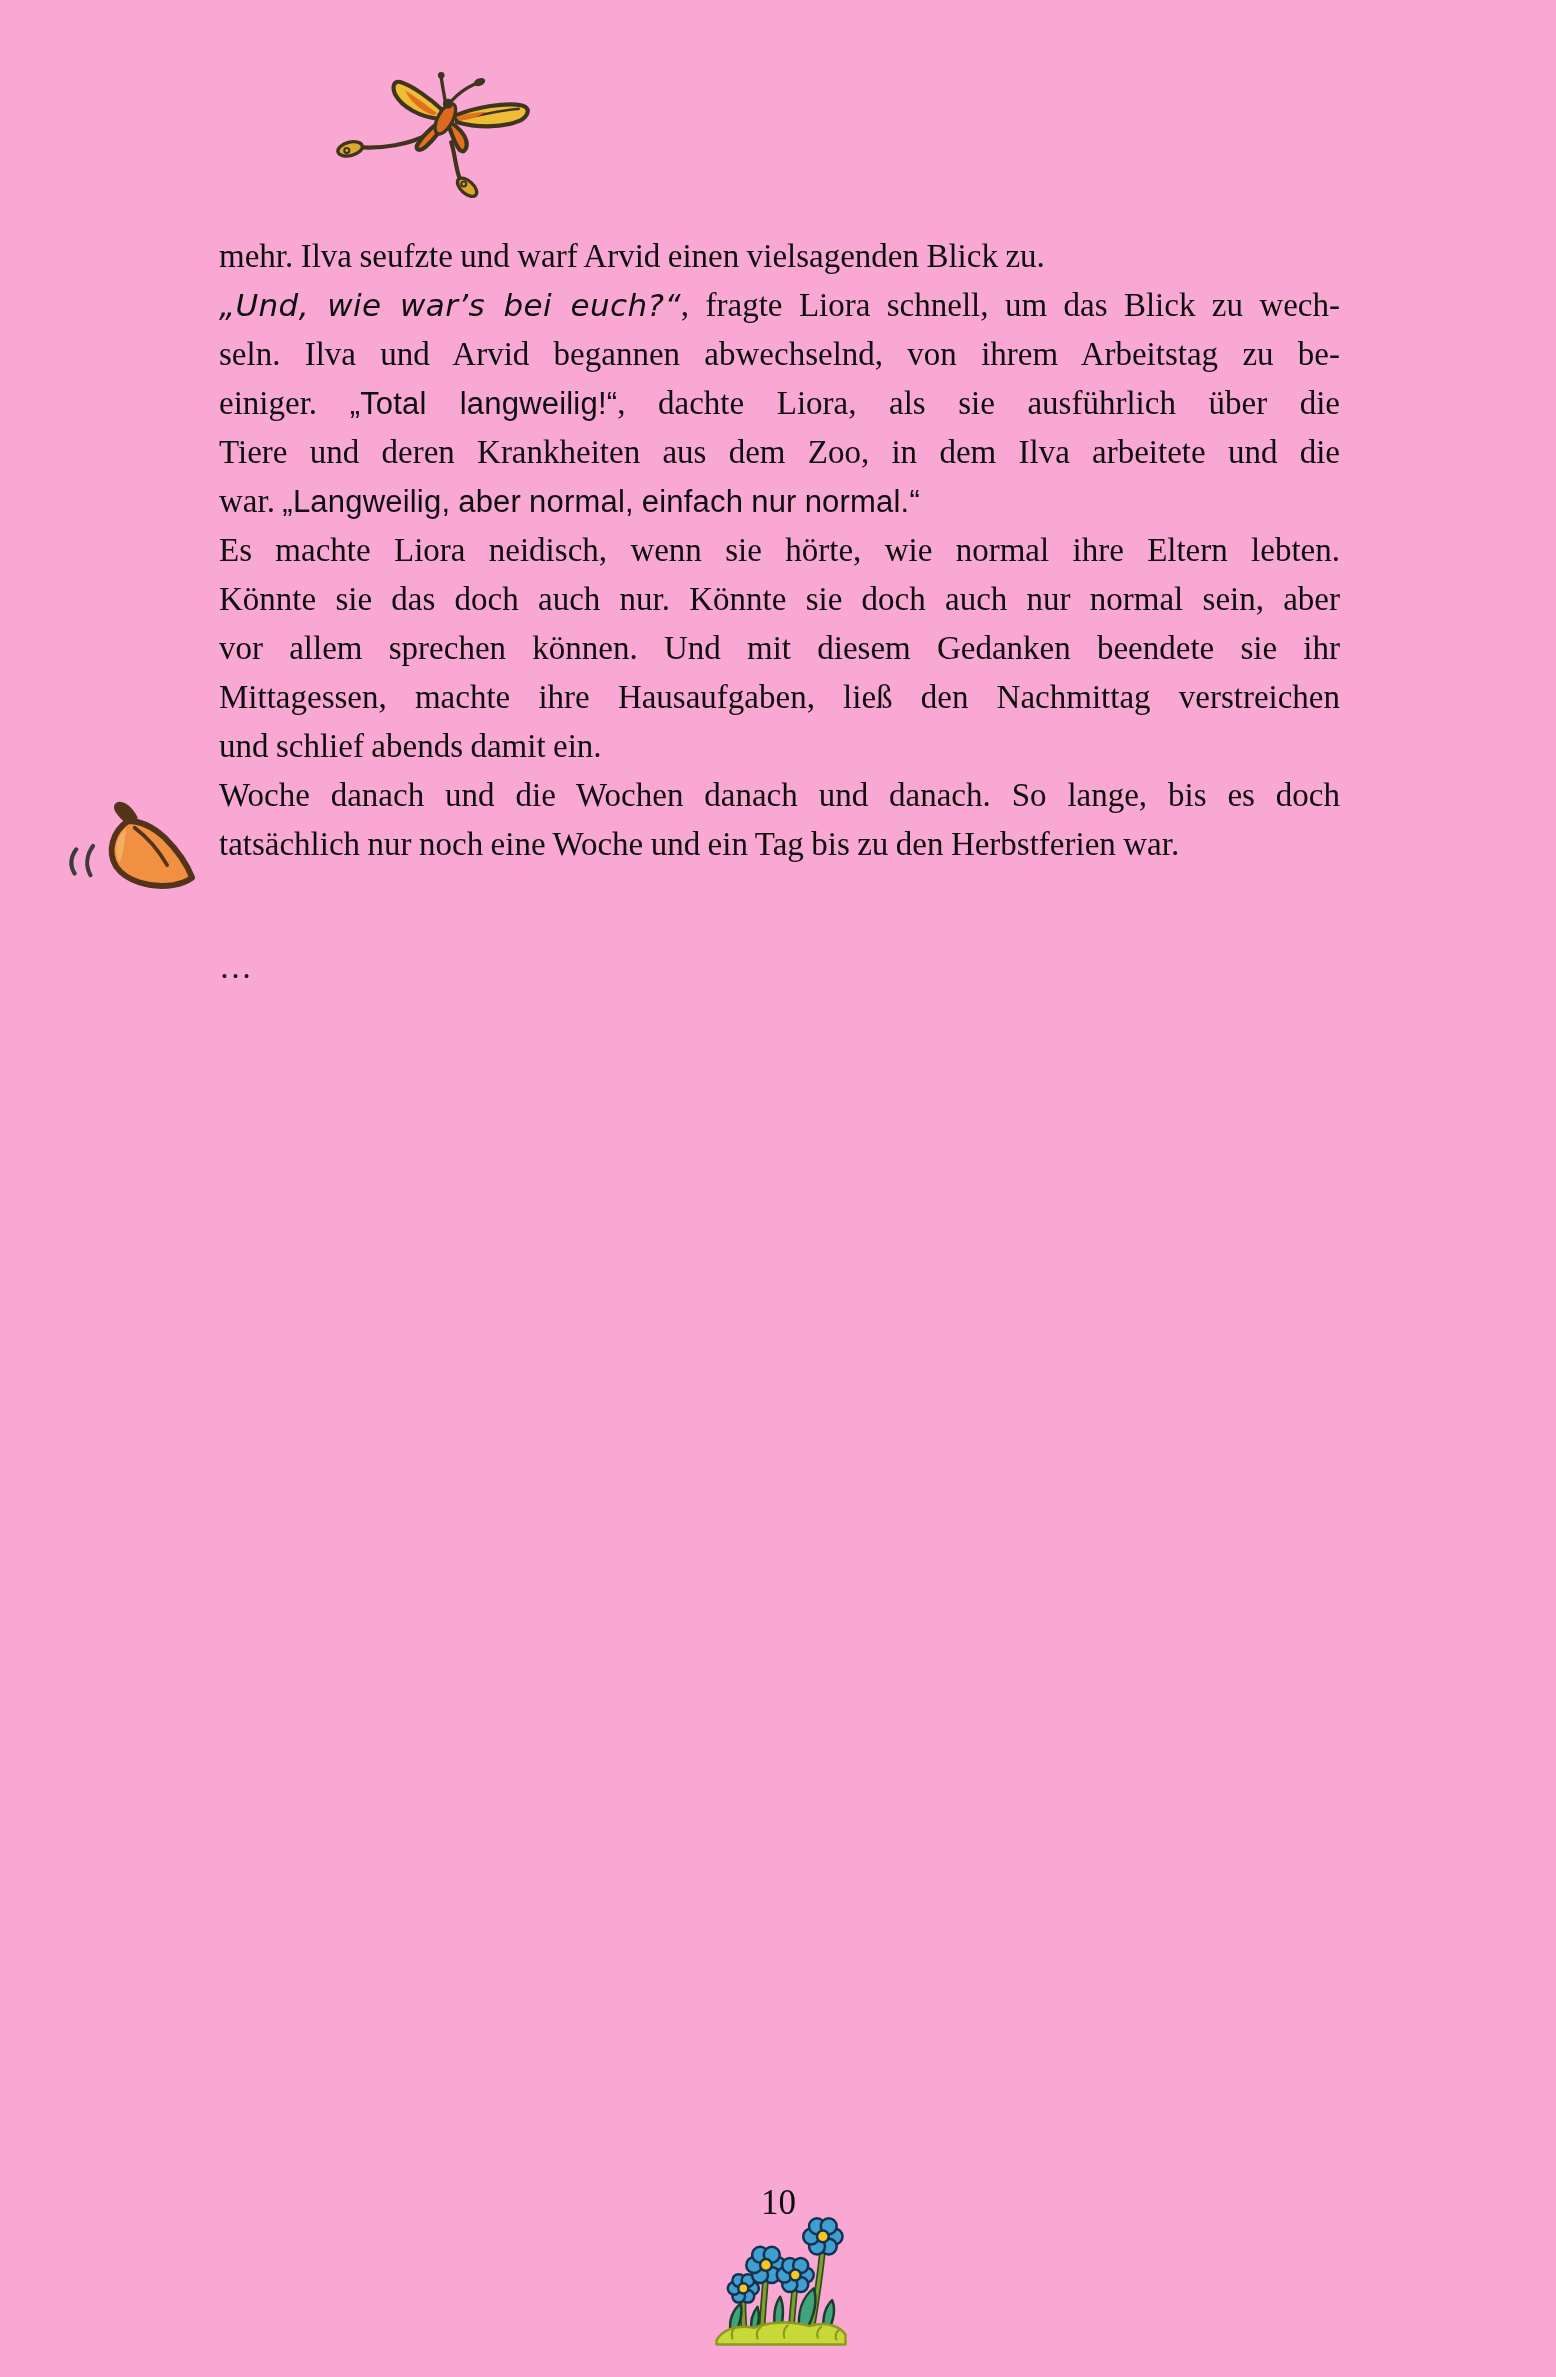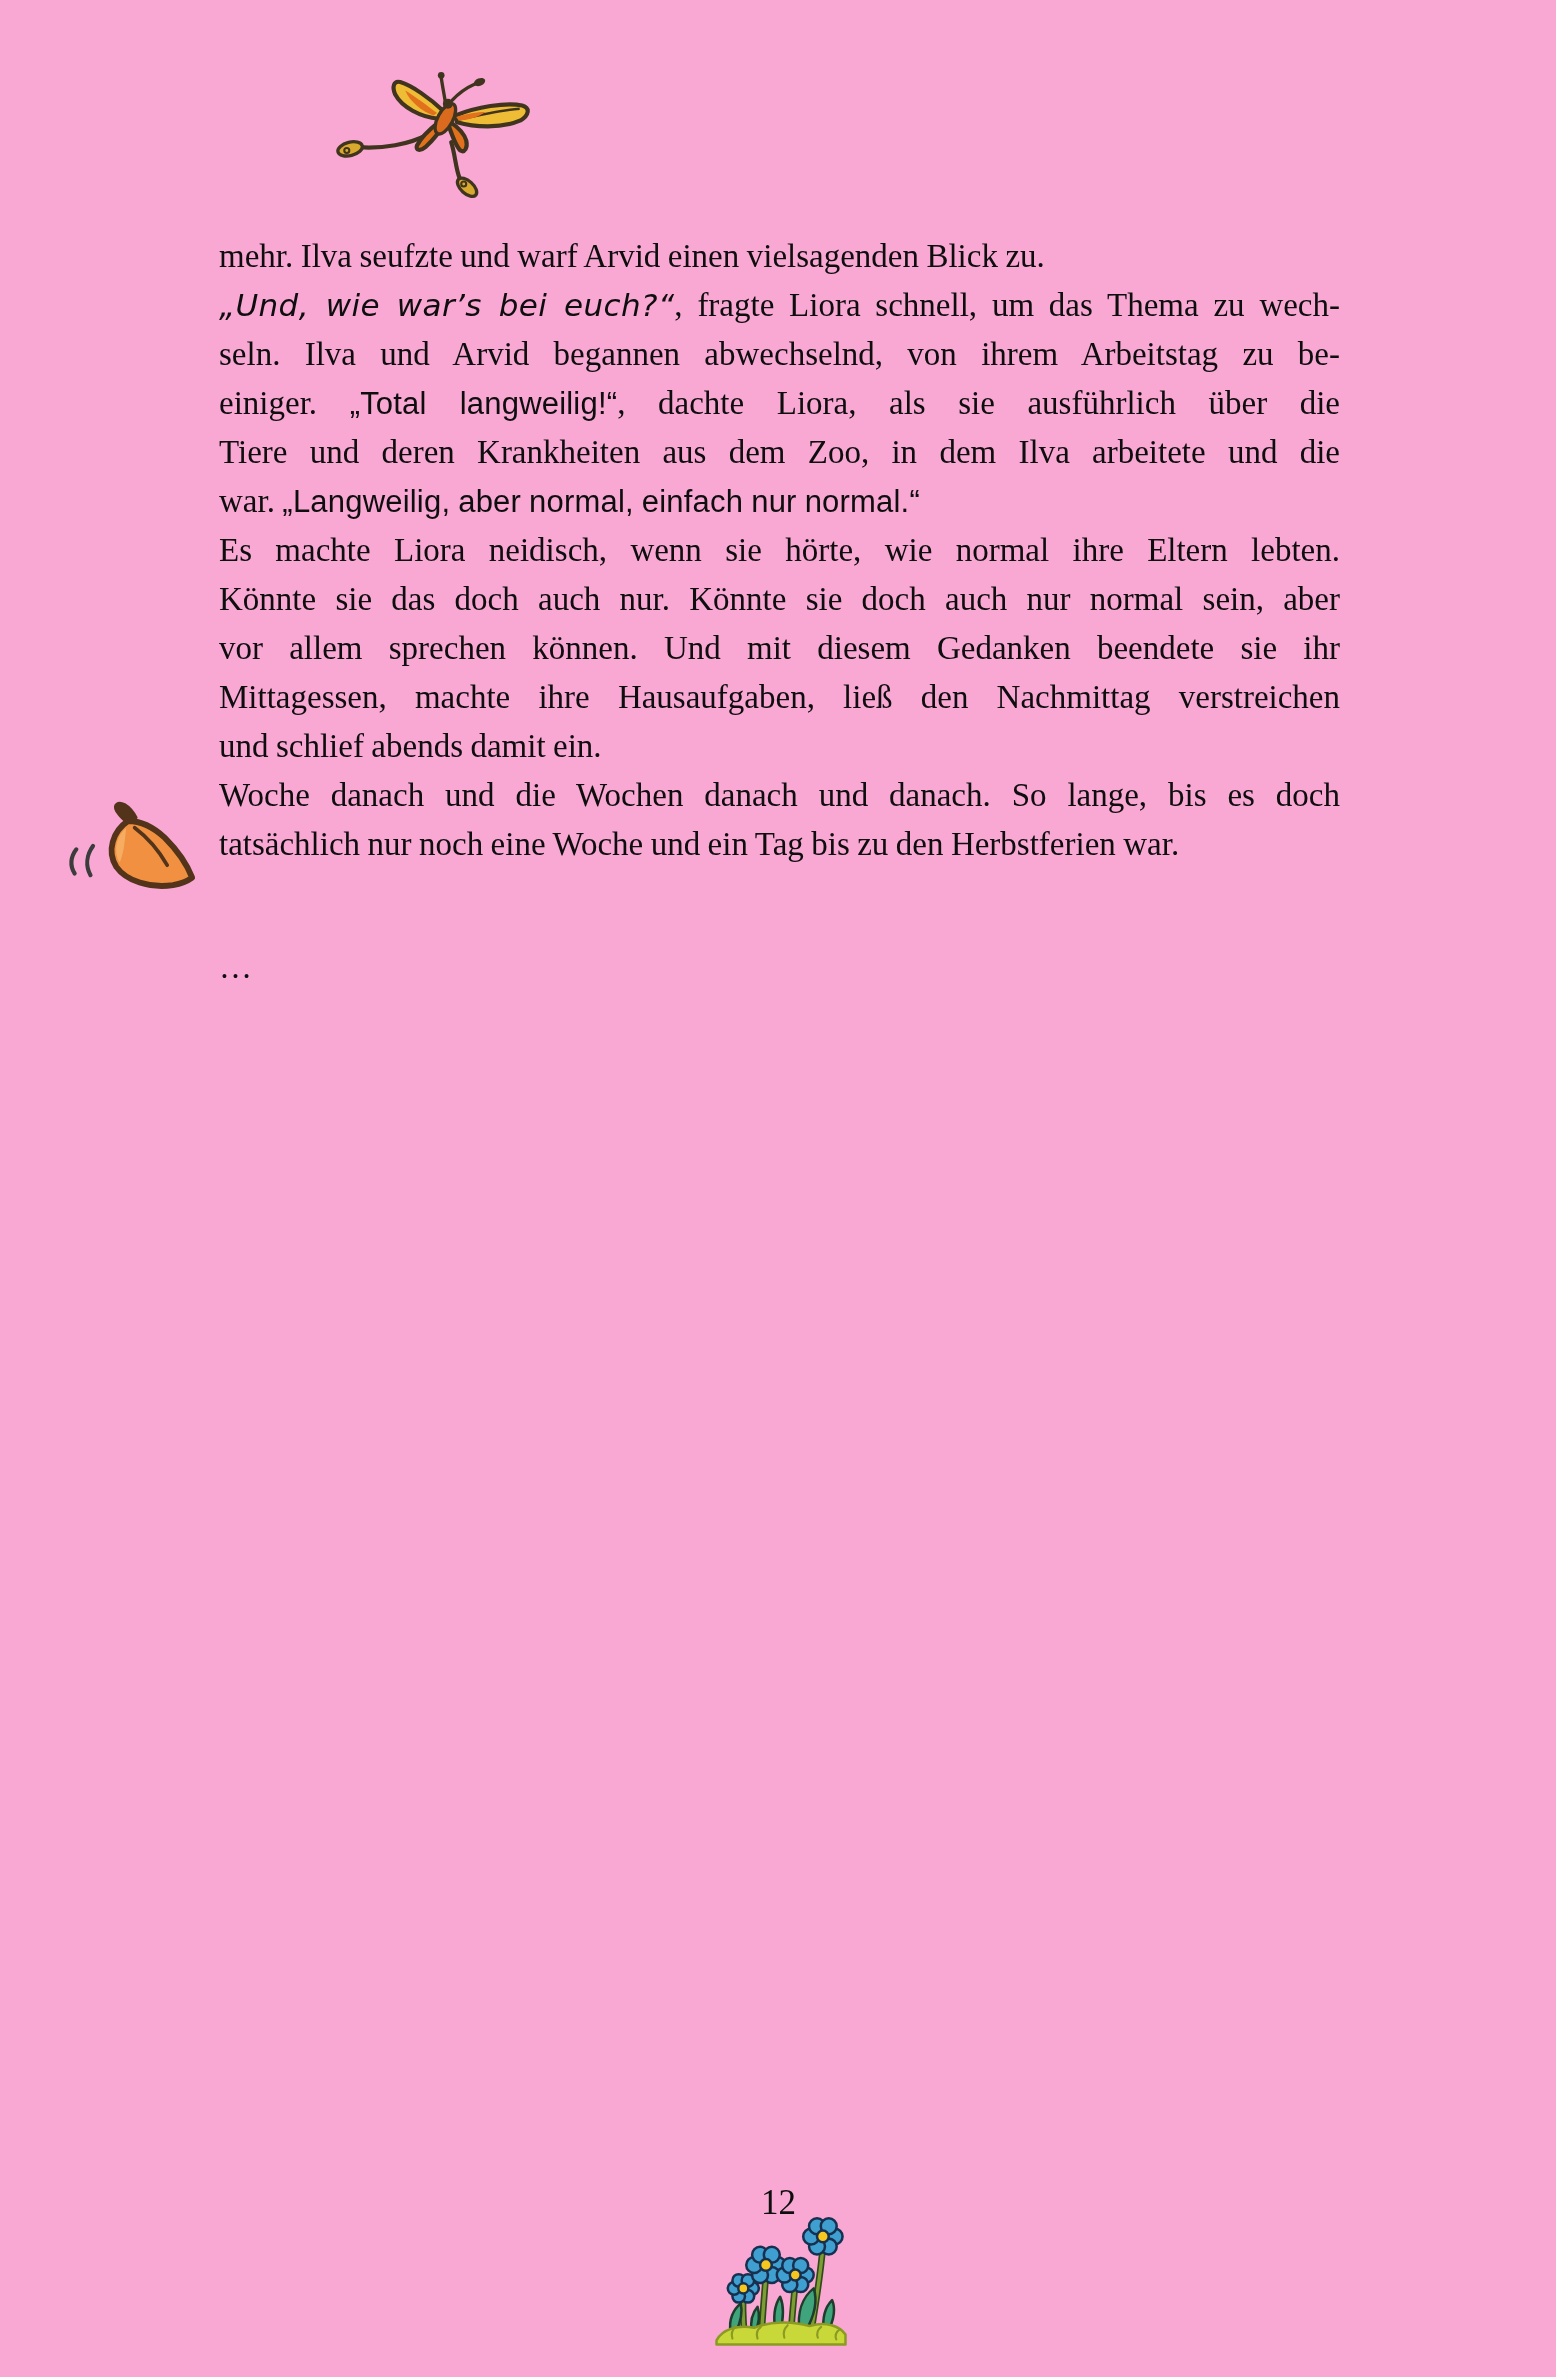--- a/index.html
+++ b/index.html
@@ -91,21 +91,21 @@
 
     <g>
       <ellipse cx="138" cy="62" rx="9" ry="20" transform="rotate(28 138 62)" fill="#d96a1e" stroke="#41341f" stroke-width="4"></ellipse>
       <circle cx="141" cy="44" r="6" fill="#41341f"></circle>
     </g>
   </svg>
 
   <div class="textblock">
 
     <div class="line"><span class="seg-serif">mehr. Ilva seufzte und warf Arvid einen vielsagenden Blick zu.</span></div>
-      <div class="line just"><span class="seg-script">„Und, wie war’s bei euch?“</span><span class="seg-serif">, fragte Liora schnell, um das Thema zu wech-</span></div>
+      <div class="line just"><span class="seg-script">„Und, wie war’s bei euch?“</span><span class="seg-serif">, fragte Liora schnell, um das Blick zu wech-</span></div>
       <div class="line just"><span class="seg-serif">seln. Ilva und Arvid begannen abwechselnd, von ihrem Arbeitstag zu be-</span></div>
       <div class="line just"><span class="seg-serif">einiger. </span><span class="seg-hand">„Total langweilig!“</span><span class="seg-serif">, dachte Liora, als sie ausführlich über die</span></div>
       <div class="line just"><span class="seg-serif">Tiere und deren Krankheiten aus dem Zoo, in dem Ilva arbeitete und die</span></div>
       <div class="line"><span class="seg-serif">war. </span><span class="seg-hand">„Langweilig, aber normal, einfach nur normal.“</span></div>
       <div class="line just"><span class="seg-serif">Es machte Liora neidisch, wenn sie hörte, wie normal ihre Eltern lebten.</span></div>
       <div class="line just"><span class="seg-serif">Könnte sie das doch auch nur. Könnte sie doch auch nur normal sein, aber</span></div>
       <div class="line just"><span class="seg-serif">vor allem sprechen können. Und mit diesem Gedanken beendete sie ihr</span></div>
       <div class="line just"><span class="seg-serif">Mittagessen, machte ihre Hausaufgaben, ließ den Nachmittag verstreichen</span></div>
       <div class="line"><span class="seg-serif">und schlief abends damit ein.</span></div>
       <div class="line just"><span class="seg-serif">Woche danach und die Wochen danach und danach. So lange, bis es doch</span></div>
@@ -119,21 +119,21 @@
       <path d="M42,72 C34,83 33,96 39,107" fill="none" stroke="#3c3c3c" stroke-width="5" stroke-linecap="round"></path>
     </g>
     <g>
       <path d="M80,22 C72,18 66,22 70,30 C74,36 80,42 86,46 L94,38 C90,30 85,25 80,22 Z" fill="#53341a" stroke="#53341a" stroke-width="3" stroke-linejoin="round"></path>
       <path d="M84,42 C66,54 58,78 70,97 C82,114 110,123 138,119 C149,117 157,113 161,110 C156,97 144,78 128,62 C114,49 98,42 84,42 Z" fill="#f09040" stroke="#53341a" stroke-width="7" stroke-linejoin="round"></path>
       <path d="M82,50 C70,60 66,78 74,92 C80,78 80,62 82,50 Z" fill="#f6ad62"></path>
       <path d="M92,50 C108,62 122,79 131,95" fill="none" stroke="#53341a" stroke-width="4.5" stroke-linecap="round"></path>
     </g>
   </svg>
 
-  <div class="page-number">12</div>
+  <div class="page-number">10</div>
 
   <svg class="illu illu-flowers" viewBox="0 0 160 160" aria-hidden="true">
 
     <g fill="none" stroke-linecap="round">
       <g stroke="#2f4a1a" stroke-width="8">
         <path d="M35,96 C34,112 35,128 36,142"></path>
         <path d="M62,74 C60,100 58,122 57,142"></path>
         <path d="M97,84 C95,106 93,126 92,142"></path>
         <path d="M130,40 C127,75 121,112 116,142"></path>
       </g>

